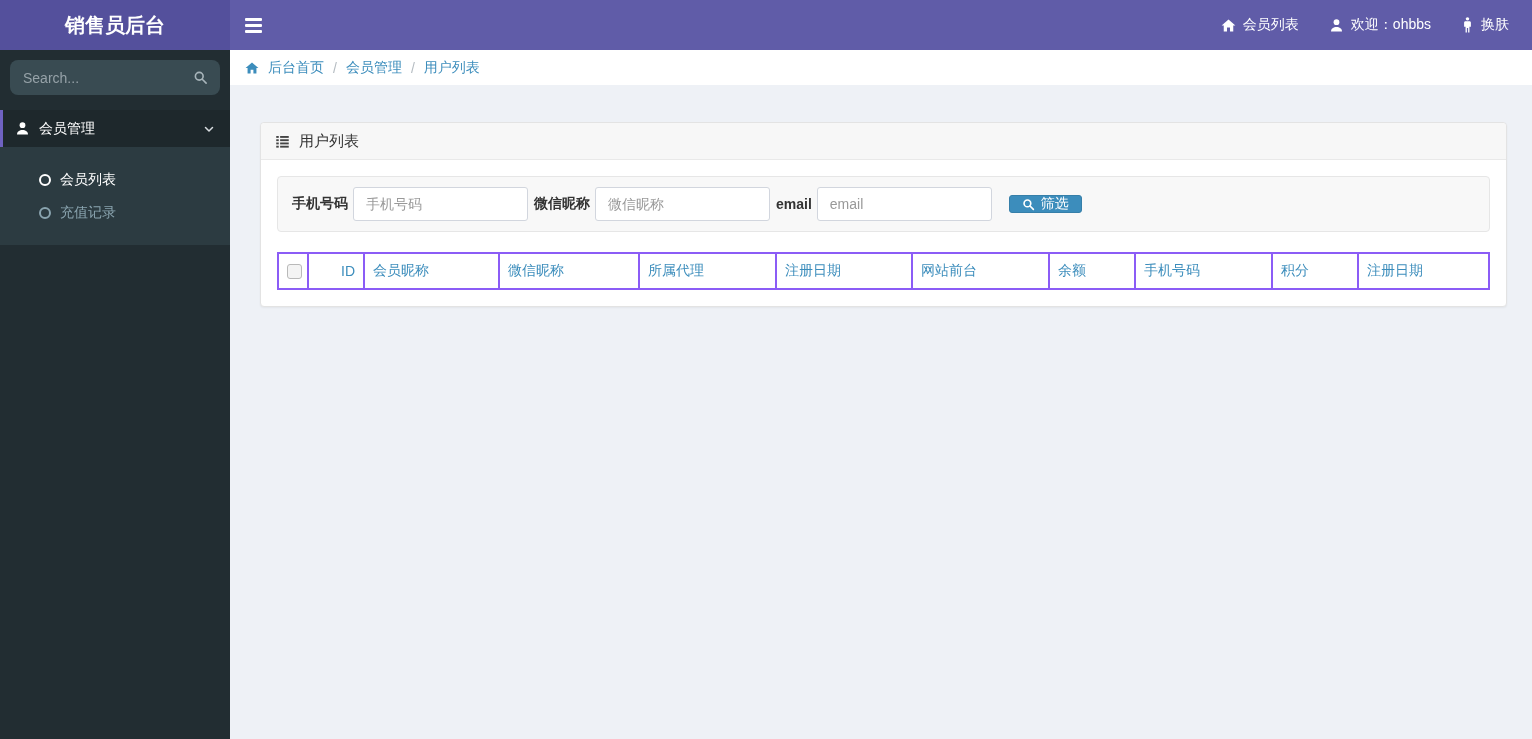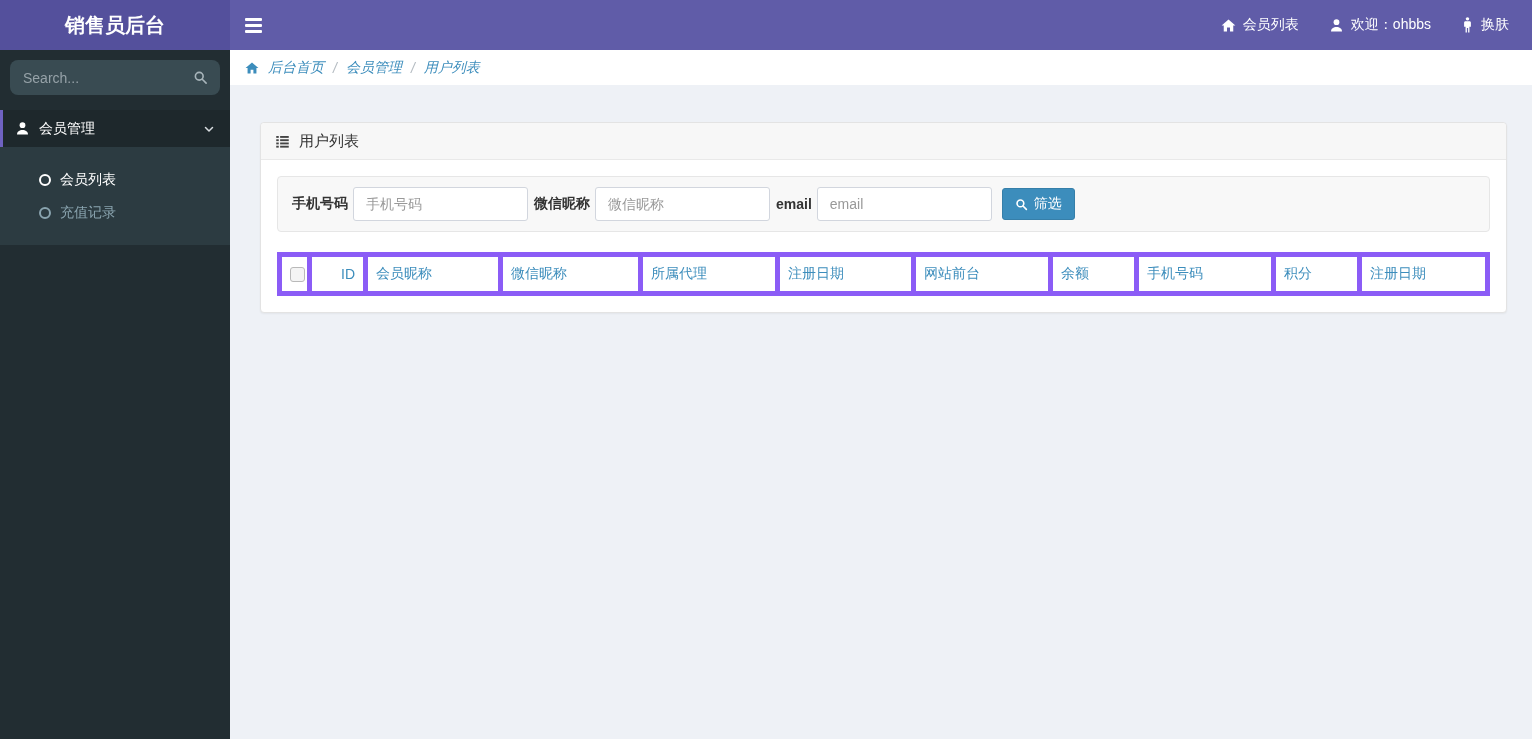--- a/index.html
+++ b/index.html
@@ -70,21 +70,21 @@
   }
   .submenu a.active { color: #fff; }
   .circle-icon {
     width: 12px; height: 12px; border: 2px solid currentColor; border-radius: 50%;
     flex-shrink: 0;
   }
 
   
   .breadcrumb-bar {
     height: 35px; background: #fff; display: flex; align-items: center;
-    padding: 0 15px; gap: 9px; font-size: 14px; flex-shrink: 0; font-style: italic;
+    padding: 0 15px; gap: 9px; font-size: 14px; flex-shrink: 0;
   }
   .crumb { color: #3c8dbc; cursor: pointer; }
   .crumb-sep { color: #b5bcc2; }
   .crumb-home { color: #3c8dbc; display: flex; align-items: center; }
 
   
   .content { padding: 37px 25px 0 30px; }
   .panel {
     background: #fff; border: 1px solid #e3e3e3; border-radius: 4px;
     box-shadow: 0 1px 2px rgba(0,0,0,0.05);
@@ -104,29 +104,29 @@
   }
   .filter-group { display: flex; align-items: center; gap: 5px; }
   .filter-label { font-weight: bold; color: #333; white-space: nowrap; font-size: 14px; }
   .filter-input {
     width: 175px; height: 34px; border: 1px solid #d2d6de; border-radius: 3px;
     padding: 6px 12px; font-size: 14px; color: #555; background: #fff; outline: none;
     font-family: "Liberation Sans", "DejaVu Sans", sans-serif;
   }
   .filter-input::placeholder { color: #999; }
   .btn-filter {
-    display: flex; align-items: center; gap: 6px; margin-left: 4px;
+    display: flex; align-items: center; gap: 6px; margin-left: 11px;
     background: #3c8dbc; border: 1px solid #367fa9; color: #fff;
-    border-radius: 3px; height: 32px; padding: 0 12px; font-size: 14px; cursor: pointer;
+    border-radius: 3px; height: 18px; padding: 0 12px; font-size: 14px; cursor: pointer;
     font-family: "Liberation Sans", "DejaVu Sans", sans-serif;
   }
 
   .user-table { width: 100%; border-collapse: collapse; table-layout: fixed; }
   .user-table th {
-    border: 5px solid #8b5cf6; padding: 8px; font-size: 14px; font-weight: normal;
+    border: 2px solid #8b5cf6; padding: 8px; font-size: 14px; font-weight: normal;
     color: #3c8dbc; text-align: left; height: 21px; cursor: pointer;
     overflow: hidden; white-space: nowrap;
   }
   .user-table th.col-cb { text-align: center; cursor: default; }
   .user-table th.col-id { text-align: right; }
   .chk {
     appearance: none; -webkit-appearance: none; width: 15px; height: 15px;
     border: 1px solid #b9b9b9; border-radius: 3px; background: #f4f4f4;
     margin: 0; vertical-align: middle; cursor: pointer;
   }

